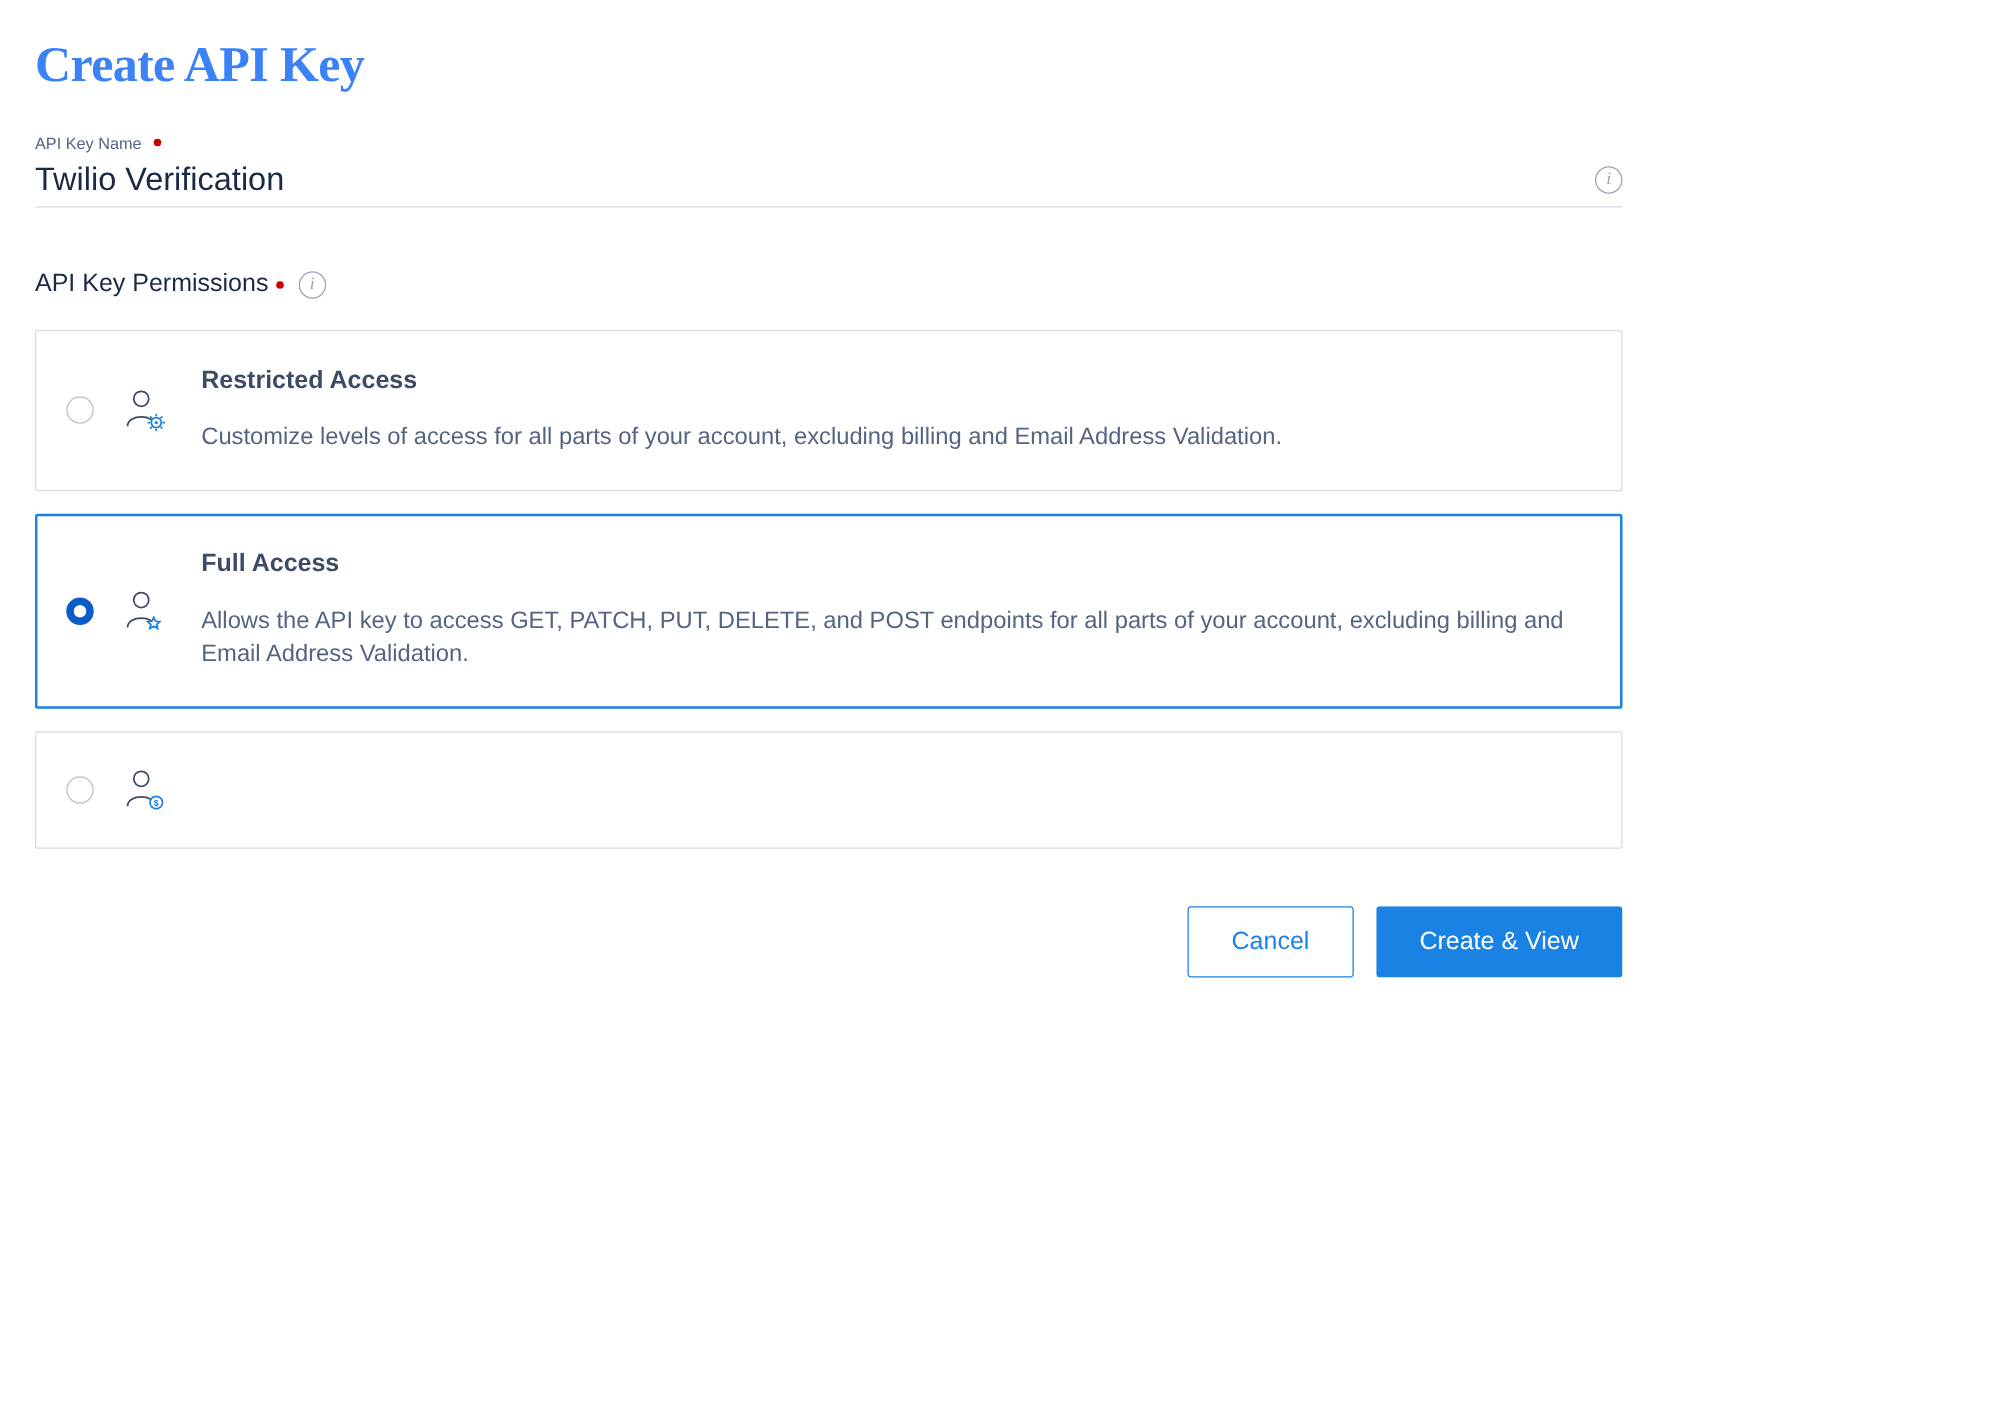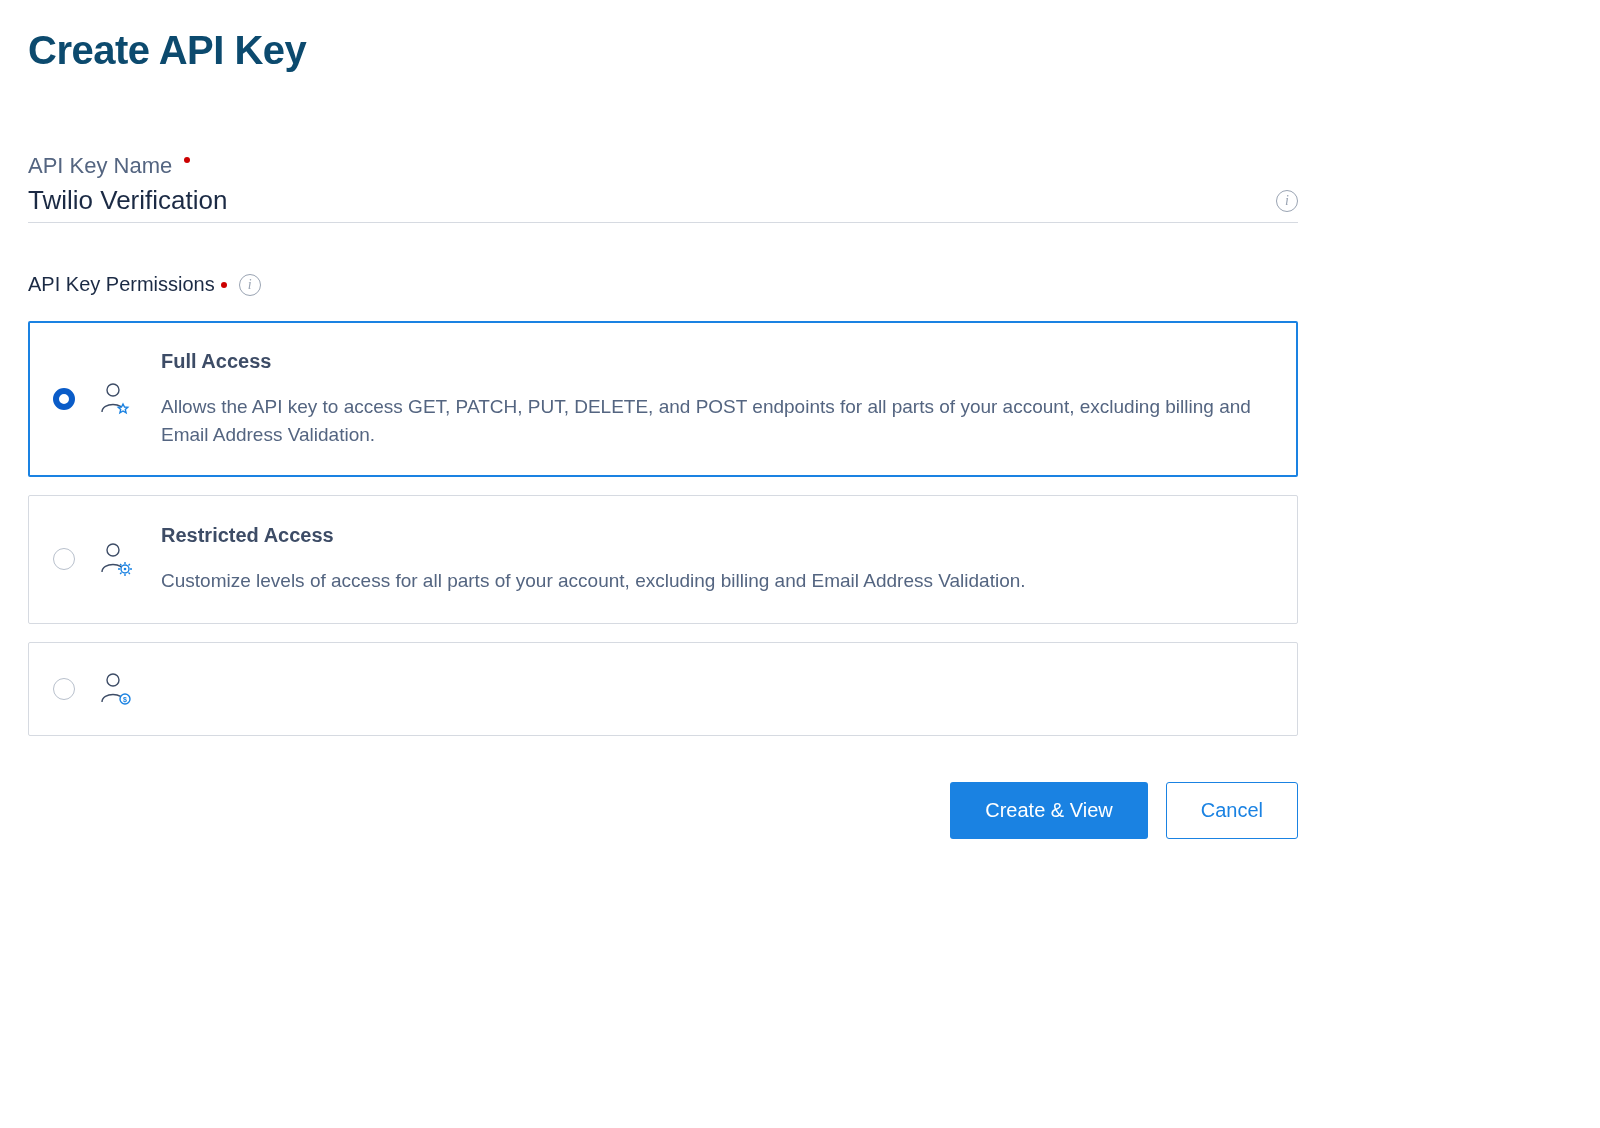--- a/index.html
+++ b/index.html
@@ -8,25 +8,26 @@
     background: #fff;
     padding: 28px 28px 40px 28px;
     color: #1b2a44;
     width: 1600px;
   }
   .container { max-width: 1270px; }
   h1.page-title {
     font-size: 40px;
     font-weight: 700;
     letter-spacing: -0.5px;
-    color: #0c4a6e;
-    margin-bottom: 80px;
+    color: #3b82f6;
+    margin-bottom: 32px;
+    font-family: Liberation Serif, serif;
   }
   .field-label {
-    font-size: 22px;
+    font-size: 13px;
     color: #546581;
     margin-bottom: 6px;
   }
   .req-dot {
     display: inline-block;
     width: 6px; height: 6px;
     background: #cc0000;
     border-radius: 50%;
     vertical-align: top;
     margin-left: 6px;
@@ -164,35 +165,20 @@
   </div>
   <div class="input-row">
     <input class="text-input" type="text" value="Twilio Verification" style="">
     <span class="info-icon">i</span>
   </div>
 
   <div class="section-label">
     <span>API Key Permissions</span>
     <span class="req-dot"></span>
     <span class="info-icon">i</span>
-  </div>
-
-  <div class="perm-option selected">
-    <div class="radio"></div>
-    <div class="perm-icon">
-      <svg class="user-svg" width="34" height="34" viewBox="0 0 34 34">
-        <circle cx="15" cy="8" r="6"></circle>
-        <path d="M4 30 C4 20, 26 20, 26 30"></path>
-        <path class="badge-sub" d="M25 22 l1.5 3 3.3 0.3 -2.5 2.3 0.8 3.2 -3.1 -1.8 -3.1 1.8 0.8 -3.2 -2.5 -2.3 3.3 -0.3 z"></path>
-      </svg>
-    </div>
-    <div class="perm-body">
-      <div class="perm-title">Full Access</div>
-      <div class="perm-desc">Allows the API key to access GET, PATCH, PUT, DELETE, and POST endpoints for all parts of your account, excluding billing and Email Address Validation.</div>
-    </div>
   </div>
 
   <div class="perm-option">
     <div class="radio"></div>
     <div class="perm-icon">
       <svg class="user-svg" width="34" height="34" viewBox="0 0 34 34">
         <circle cx="15" cy="8" r="6"></circle>
         <path d="M4 30 C4 20, 26 20, 26 30"></path>
         <g class="badge-sub">
           <circle cx="27" cy="27" r="4"></circle>
@@ -200,30 +186,45 @@
         </g>
         <circle cx="27" cy="27" r="1.3" class="badge-sub-fill" stroke="none"></circle>
       </svg>
     </div>
     <div class="perm-body">
       <div class="perm-title">Restricted Access</div>
       <div class="perm-desc">Customize levels of access for all parts of your account, excluding billing and Email Address Validation.</div>
     </div>
   </div>
 
+  <div class="perm-option selected">
+    <div class="radio"></div>
+    <div class="perm-icon">
+      <svg class="user-svg" width="34" height="34" viewBox="0 0 34 34">
+        <circle cx="15" cy="8" r="6"></circle>
+        <path d="M4 30 C4 20, 26 20, 26 30"></path>
+        <path class="badge-sub" d="M25 22 l1.5 3 3.3 0.3 -2.5 2.3 0.8 3.2 -3.1 -1.8 -3.1 1.8 0.8 -3.2 -2.5 -2.3 3.3 -0.3 z"></path>
+      </svg>
+    </div>
+    <div class="perm-body">
+      <div class="perm-title">Full Access</div>
+      <div class="perm-desc">Allows the API key to access GET, PATCH, PUT, DELETE, and POST endpoints for all parts of your account, excluding billing and Email Address Validation.</div>
+    </div>
+  </div>
+
   <div class="perm-option">
     <div class="radio"></div>
     <div class="perm-icon">
       <svg class="user-svg" width="34" height="34" viewBox="0 0 34 34">
         <circle cx="15" cy="8" r="6"></circle>
         <path d="M4 30 C4 20, 26 20, 26 30"></path>
         <circle cx="27" cy="27" r="5" class="badge-sub"></circle>
         <text x="27" y="30" text-anchor="middle" font-size="7" fill="#1a82e2" stroke="none" font-family="Arial" font-weight="bold">$</text>
       </svg>
     </div>
   </div>
 
   <div class="button-row">
+    <button class="btn btn-secondary">Cancel</button>
     <button class="btn btn-primary">Create &amp; View</button>
-    <button class="btn btn-secondary">Cancel</button>
   </div>
 
 </div>
 
 </body></html>

